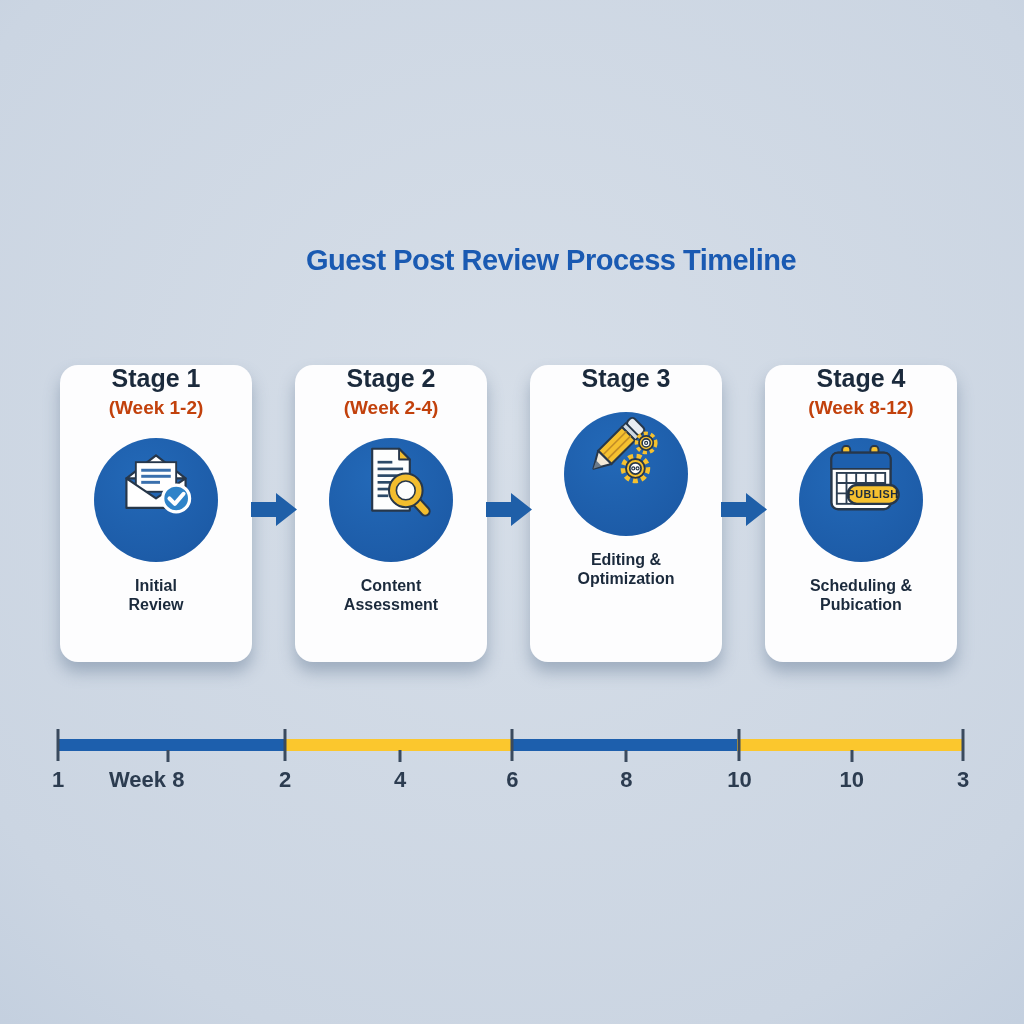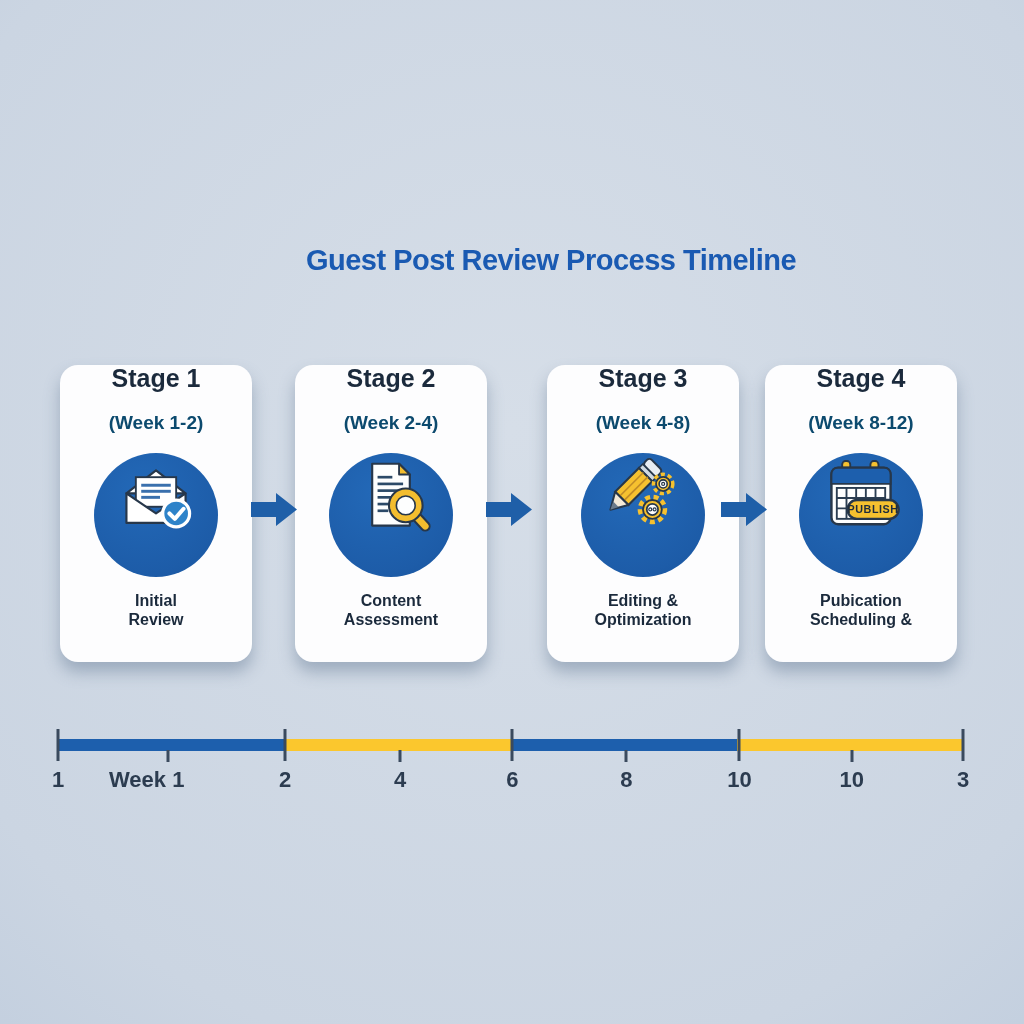--- a/index.html
+++ b/index.html
@@ -10,23 +10,23 @@
   }
   .title{
     position:absolute;left:0;top:244px;width:1024px;text-align:center;
     font-size:29px;font-weight:bold;letter-spacing:-0.5px;color:#1a5ab2;padding-left:39px;
   }
   .card{
     position:absolute;top:365px;width:192px;height:297px;background:#fdfdfe;
     border-radius:18px;box-shadow:0 10px 16px rgba(96,118,145,0.45);
     text-align:center;
   }
-  .card.c1{left:60px}.card.c2{left:295px}.card.c3{left:547px}.card.c4{left:765px}
+  .card.c1{left:60px}.card.c2{left:295px}.card.c3{left:530px}.card.c4{left:765px}
   .stage-name{margin-top:0;font-size:25px;font-weight:bold;color:#1b2a3c;line-height:1.1;}
-  .stage-weeks{margin-top:19px;font-size:19px;font-weight:bold;color:#0c4a6e;}
+  .stage-weeks{margin-top:4px;font-size:19px;font-weight:bold;color:#c2410c;}
   .icon-circle{
     width:124px;height:124px;border-radius:50%;margin:19px auto 0;
     background:radial-gradient(circle at 40% 32%, #2369b8 0%, #1d5ca8 72%, #17529b 100%);
     display:flex;align-items:flex-start;justify-content:center;
   }
   .icon-circle svg{width:86px;height:86px;display:block;}
   .stage-label{margin-top:14px;font-size:16px;font-weight:bold;color:#1b2a3c;line-height:1.23;}
   .arrow{position:absolute;top:491px;width:47px;height:37px;}
   .arrow.a1{left:251px}.arrow.a2{left:486px}.arrow.a3{left:721px}
   
@@ -89,21 +89,20 @@
       </svg>
     </div>
     <div class="stage-label">
       <div>Content</div>
       <div>Assessment</div>
     </div>
   </div>
 
   <div class="card c3">
     <div class="stage-name">Stage 3</div>
-    <div class="stage-weeks">(Week 4-8)</div>
     <div class="icon-circle">
       <svg viewBox="0 0 64 64">
         <g transform="rotate(45 24 26)">
           <rect x="17" y="1" width="14" height="7" rx="2.5" fill="#e8edf2" stroke="#27374a" stroke-width="1.5"></rect>
           <rect x="17" y="8" width="14" height="4" fill="#cfd9e2" stroke="#27374a" stroke-width="1.2"></rect>
           <rect x="17" y="12" width="14" height="25" fill="#f6c12f" stroke="#27374a" stroke-width="1.5"></rect>
           <line x1="21.7" y1="12" x2="21.7" y2="37" stroke="#c08c27" stroke-width="1.2"></line>
           <line x1="26.3" y1="12" x2="26.3" y2="37" stroke="#c08c27" stroke-width="1.2"></line>
           <path d="M17,37 h14 l-7,12 Z" fill="#f3e9d8" stroke="#27374a" stroke-width="1.5" stroke-linejoin="round"></path>
           <path d="M21.2,43.2 h5.6 L24,49 Z" fill="#6b7a8a"></path>
@@ -143,22 +142,22 @@
         <line x1="28.4" y1="26" x2="28.4" y2="49" stroke="#2c3e52" stroke-width="1.4"></line>
         <line x1="35.6" y1="26" x2="35.6" y2="49" stroke="#2c3e52" stroke-width="1.4"></line>
         <line x1="42.8" y1="26" x2="42.8" y2="49" stroke="#2c3e52" stroke-width="1.4"></line>
         <line x1="14" y1="33.5" x2="50" y2="33.5" stroke="#2c3e52" stroke-width="1.4"></line>
         <line x1="14" y1="41.2" x2="50" y2="41.2" stroke="#2c3e52" stroke-width="1.4"></line>
         <rect x="22" y="35" width="38" height="14" rx="7" fill="#f6c12f" stroke="#27374a" stroke-width="1.8"></rect>
         <text x="41" y="45" text-anchor="middle" font-size="8" font-weight="bold" fill="#1e2c3d" letter-spacing="0.4">PUBLISH</text>
       </svg>
     </div>
     <div class="stage-label">
+      <div>Scheduling &amp;</div>
       <div>Pubication</div>
-      <div>Scheduling &amp;</div>
     </div>
   </div>
 
   <svg class="arrow a1" viewBox="0 0 47 37">
     <polygon points="0,11 25,11 25,2 46,18.5 25,35 25,26 0,26" fill="#1f5fa8"></polygon>
   </svg>
   <svg class="arrow a2" viewBox="0 0 47 37">
     <polygon points="0,11 25,11 25,2 46,18.5 25,35 25,26 0,26" fill="#1f5fa8"></polygon>
   </svg>
   <svg class="arrow a3" viewBox="0 0 47 37">
@@ -177,21 +176,21 @@
     <div class="tick minor" style="left:12.2%"></div>
     <div class="tick major" style="left:25.1%"></div>
     <div class="tick minor" style="left:37.8%"></div>
     <div class="tick major" style="left:50.2%"></div>
     <div class="tick minor" style="left:62.8%"></div>
     <div class="tick major" style="left:75.3%"></div>
     <div class="tick minor" style="left:87.7%"></div>
     <div class="tick major" style="left:100%"></div>
 
     <div class="tl-label" style="left:0%">1</div>
-    <div class="tl-label" style="left:9.8%">Week 1</div>
+    <div class="tl-label" style="left:9.8%">Week 8</div>
     <div class="tl-label" style="left:25.1%">2</div>
     <div class="tl-label" style="left:37.8%">4</div>
     <div class="tl-label" style="left:50.2%">6</div>
     <div class="tl-label" style="left:62.8%">8</div>
     <div class="tl-label" style="left:75.3%">10</div>
     <div class="tl-label" style="left:87.7%">10</div>
     <div class="tl-label" style="left:100%">3</div>
   </div>
 
 </div>

